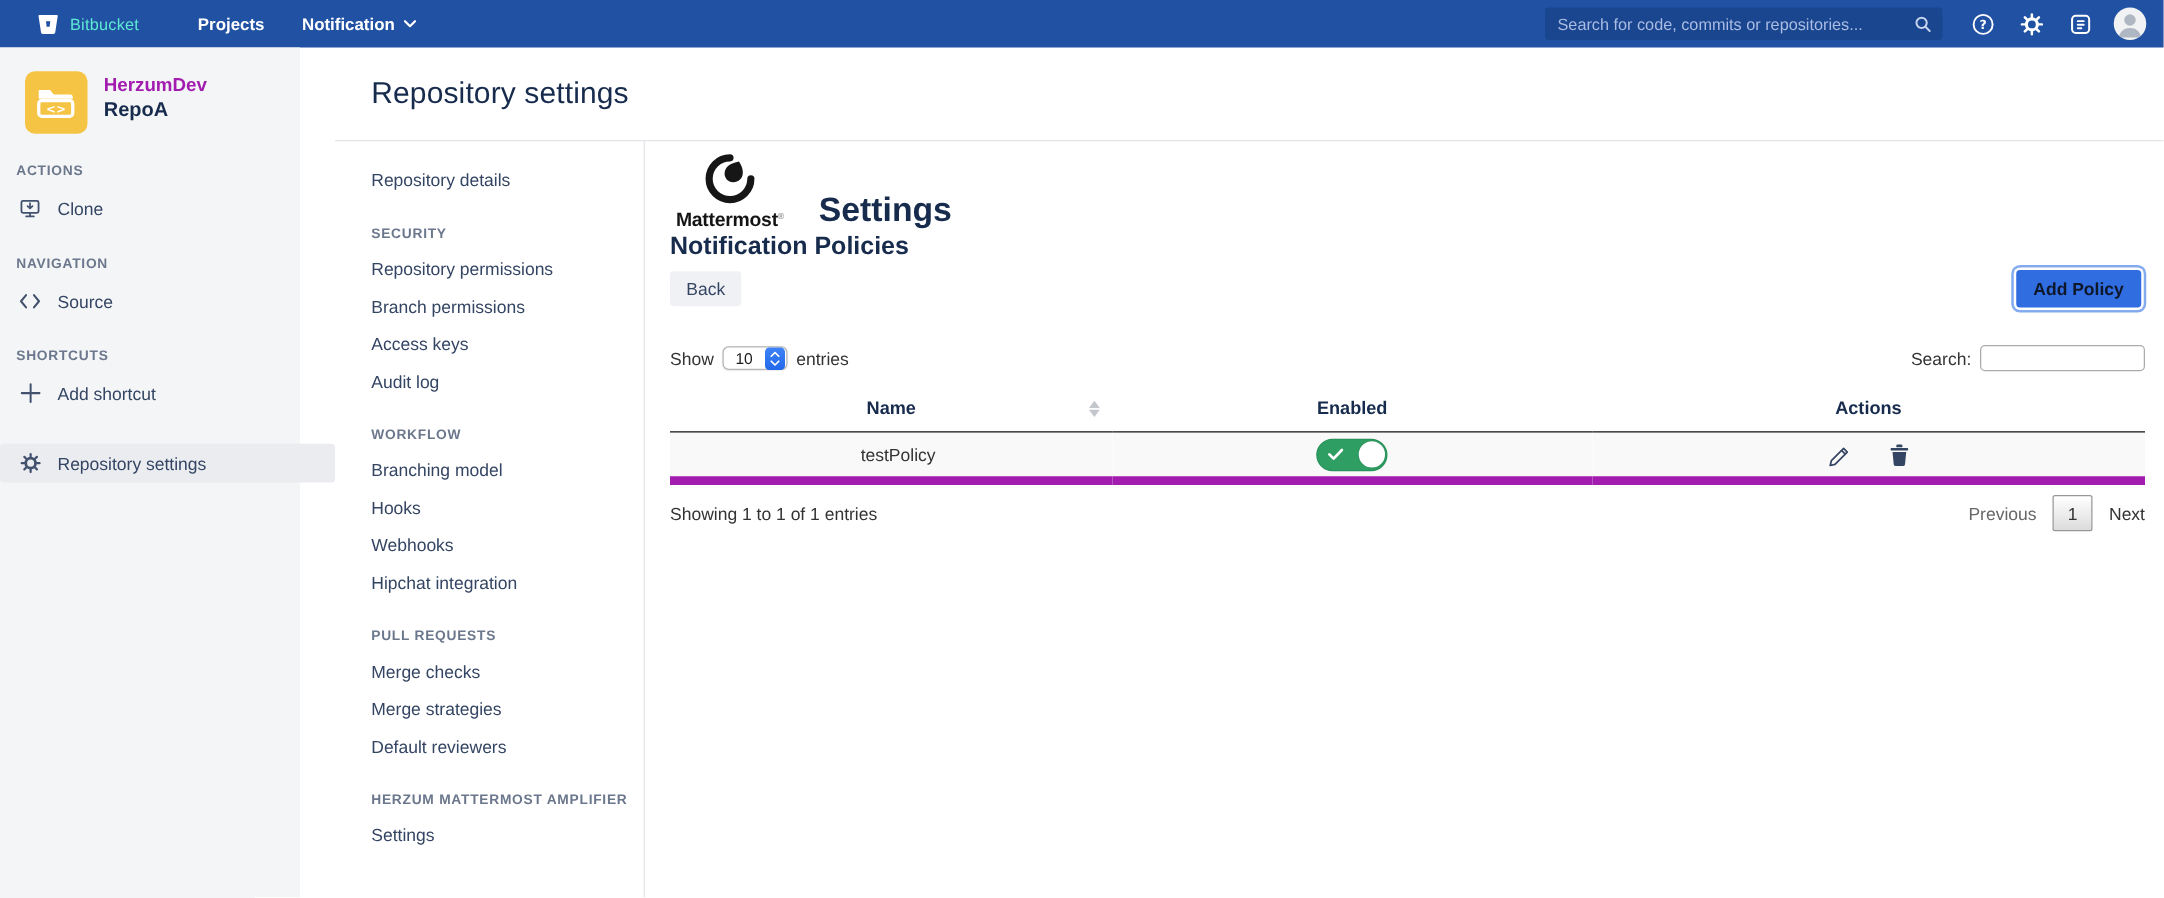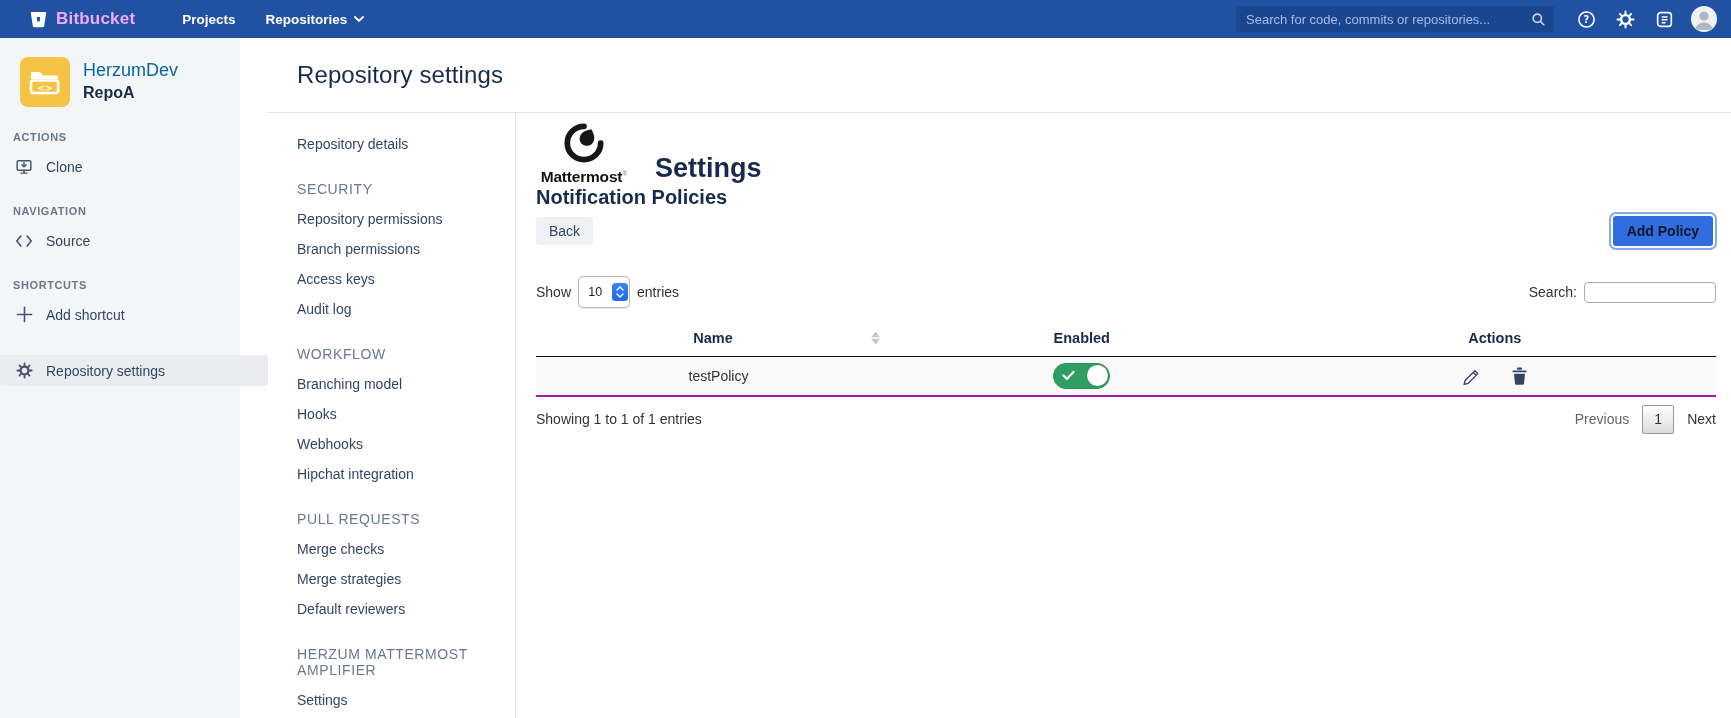--- a/index.html
+++ b/index.html
@@ -2,84 +2,84 @@
 <html><head>
 <meta charset="utf-8">
 <style>
   * { margin:0; padding:0; box-sizing:border-box; }
   html,body { width:1731px; height:718px; background:#fff; overflow:hidden;
     font-family:"Liberation Sans", sans-serif; -webkit-font-smoothing:antialiased; }
 
   
   .topnav { height:38px; background:#2051A3; display:flex; align-items:center; padding:0 14px 0 29px; }
   .brand { display:flex; align-items:center; gap:8px; }
-  .brand-label { color:#f0abfc; font-size:17px; font-weight:700; letter-spacing:.2px; }
+  .brand-label { color:#5eead4; font-size:13px; font-weight:400; letter-spacing:.2px; }
   .nav-items { display:flex; align-items:center; gap:30px; margin-left:47px; }
   .nav-item { color:#fff; font-size:13.5px; font-weight:700; display:flex; align-items:center; gap:7px; cursor:pointer; }
   .nav-spacer { flex:1; }
   .nav-search { width:318px; height:26px; background:#1A458F; border-radius:3px; display:flex; align-items:center; padding:0 8px 0 10px; margin-right:20px; }
   .nav-search input { flex:1; background:transparent; border:none; outline:none; color:#C7D4EE; font-size:13px; font-family:Liberation Sans, sans-serif; }
   .nav-search input::placeholder { color:#A9BCE3; opacity:1; }
   .nav-icons { display:flex; align-items:center; gap:15px; }
   .nav-icon-btn { width:24px; height:24px; display:flex; align-items:center; justify-content:center; cursor:pointer; }
   .avatar { width:26px; height:26px; border-radius:50%; background:#F1F2F4; overflow:hidden; display:flex; align-items:center; justify-content:center; cursor:pointer; }
 
   
   .page { display:flex; height:680px; }
 
   
   .sidebar { width:240px; background:#F4F5F7; padding-top:19px; flex-shrink:0; position:relative; z-index:2; }
   .repo-head { display:flex; gap:13px; padding-left:20px; align-items:flex-start; }
   .repo-avatar { width:50px; height:50px; border-radius:8px; background:#F6C445; display:flex; align-items:center; justify-content:center; flex-shrink:0; }
   .repo-names { padding-top:3px; }
-  .project-link { color:#0369a1; font-size:18px; display:block; text-decoration:none; cursor:pointer; }
+  .project-link { color:#a21caf; font-size:15px; display:block; text-decoration:none; cursor:pointer;font-weight:bold; }
   .repo-name { color:#172B4D; font-size:16px; font-weight:700; margin-top:3px; }
   .side-label { font-size:11px; font-weight:700; color:#6B778C; letter-spacing:.6px; margin:24px 0 9px 13px; }
   .side-item { height:29px; display:flex; align-items:center; gap:13px; padding-left:15px; color:#344563; font-size:14px; cursor:pointer; }
   .side-item .ic { width:18px; display:flex; justify-content:center; }
   .side-item.selected { background:#EBECF0; width:268px; border-radius:3px; height:31px; margin-top:26px; }
 
   
   .content { flex:1; display:flex; flex-direction:column; min-width:0; }
   .content-head { height:74px; display:flex; align-items:center; padding-left:57px; }
   .page-title { font-size:24px; font-weight:500; color:#172B4D; letter-spacing:.1px; }
   .rule { height:1px; background:#E1E4E8; margin-left:28px; }
   .content-body { flex:1; display:flex; min-height:0; }
 
   
   .settings-menu { width:276px; border-right:1px solid #E1E4E8; padding:22px 0 0 57px; flex-shrink:0; }
   .menu-group { margin-top:27px; }
   .menu-group:first-child { margin-top:0; }
-  .menu-group-header { font-size:14px; font-weight:400; color:#6B778C; letter-spacing:.6px; margin-bottom:13px; }
+  .menu-group-header { font-size:11px; font-weight:700; color:#6B778C; letter-spacing:.6px; margin-bottom:13px; }
   .menu-group-header:empty { display:none; }
   .menu-item { font-size:14px; color:#344563; line-height:19px; margin-bottom:11px; cursor:pointer; }
 
   
   .main { flex:1; padding:9px 15px 0 20px; min-width:0; }
   .mm-header { display:flex; align-items:flex-end; gap:23px; }
   .mm-logo-block { display:flex; flex-direction:column; align-items:center; width:96px; }
   .mm-word { font-size:15.5px; font-weight:700; color:#141414; letter-spacing:-.2px; margin-top:4px; white-space:nowrap; }
   .mm-word sup { font-size:7px; color:#9a9a9a; }
   .mm-title { font-size:27px; font-weight:700; color:#172B4D; padding-bottom:2px; }
   .np-title { font-size:20px; font-weight:700; color:#172B4D; }
   .btn-row { display:flex; justify-content:space-between; align-items:center; gap:16px; margin-top:7px; }
   .btn { font-family:"Liberation Sans",sans-serif; font-size:14px; border:none; border-radius:3px; cursor:pointer; }
   .btn-back { background:#F0F1F4; color:#344563; padding:6px 13px; }
   .btn-add { background:#2F6DE0; color:#0f172a; font-weight:700; padding:7px 14px;
     box-shadow:0 0 0 2px #fff, 0 0 0 4px #84ABEF; margin-right:3px; }
 
   .controls { display:flex; justify-content:space-between; align-items:center; margin-top:30px; font-size:14px; color:#333; }
   .show-ctl { display:flex; align-items:center; gap:7px; }
-  .page-size { width:52px; height:32px; background:#fff; border:1px solid #B7B7B7; border-radius:5px; display:flex; align-items:center; cursor:pointer; box-shadow:0 .5px 1px rgba(0,0,0,.08); }
+  .page-size { width:52px; height:19px; background:#fff; border:1px solid #B7B7B7; border-radius:5px; display:flex; align-items:center; cursor:pointer; box-shadow:0 .5px 1px rgba(0,0,0,.08); }
   .page-size .val { flex:1; text-align:center; font-size:12.5px; color:#1d1d1f; }
   .page-size .stepper { width:16px; height:18px; margin-right:1.5px; border-radius:3.5px; background:linear-gradient(#3D82F7,#2368E9); display:flex; flex-direction:column; align-items:center; justify-content:center; gap:2px; }
   .search-ctl { display:flex; align-items:center; gap:7px; }
   .search-ctl input { width:132px; height:21px; border:1px solid #ABABAB; border-radius:4px; outline:none; padding:0 6px; font-size:13px; font-family:"Liberation Sans",sans-serif; color:#333; }
 
-  table.policies { width:100%; border-collapse:collapse; margin-top:11px; border-bottom:2px solid #a21caf; }
+  table.policies { width:100%; border-collapse:collapse; margin-top:11px; border-bottom:7px solid #a21caf; }
   table.policies th { font-size:14.5px; font-weight:700; color:#172B4D; text-align:center; padding:11px 18px 10px; border-bottom:1px solid #111; position:relative; cursor:pointer; }
   table.policies th.c-name { width:30%; }
   table.policies th.c-enabled { width:32.5%; }
   .sort-icon { position:absolute; right:10px; top:50%; transform:translateY(-50%); display:flex; flex-direction:column; gap:1px; }
   table.policies td { background:#F9F9F9; font-size:14px; color:#333; height:39px; text-align:center; }
   td.name-cell { text-align:left; padding-left:11px; }
 
   .toggle { width:57px; height:26px; border-radius:13px; background:#2E9E62; border:1px solid #28935A; position:relative; display:inline-flex; align-items:center; cursor:pointer; vertical-align:middle; }
   .toggle .check { margin-left:8px; display:flex; }
   .toggle .knob { position:absolute; right:1.5px; top:1.5px; width:21px; height:21px; border-radius:50%; background:#fff; box-shadow:0 0 1px rgba(0,0,0,.25); }
@@ -104,21 +104,21 @@
         <path fill="#2051A3" d="M8.2 7.4h3.6l-.55 4.6H8.75z"></path>
       </svg>
     </span>
     <span class="brand-label">Bitbucket</span>
   </div>
   <nav class="nav-items">
     <span class="nav-item">
         <span>Projects</span>
       </span>
     <span class="nav-item">
-      <span>Repositories</span>
+      <span>Notification</span>
       <span style="display:flex;">
         <svg width="10" height="6" viewBox="0 0 10 6">
             <path d="M1 1l4 4 4-4" fill="none" stroke="#fff" stroke-width="1.8" stroke-linecap="round"></path>
           </svg>
       </span>
     </span>
   </nav>
   <div class="nav-spacer"></div>
   <div class="nav-search">
     <input type="text" placeholder="Search for code, commits or repositories..." style="">

